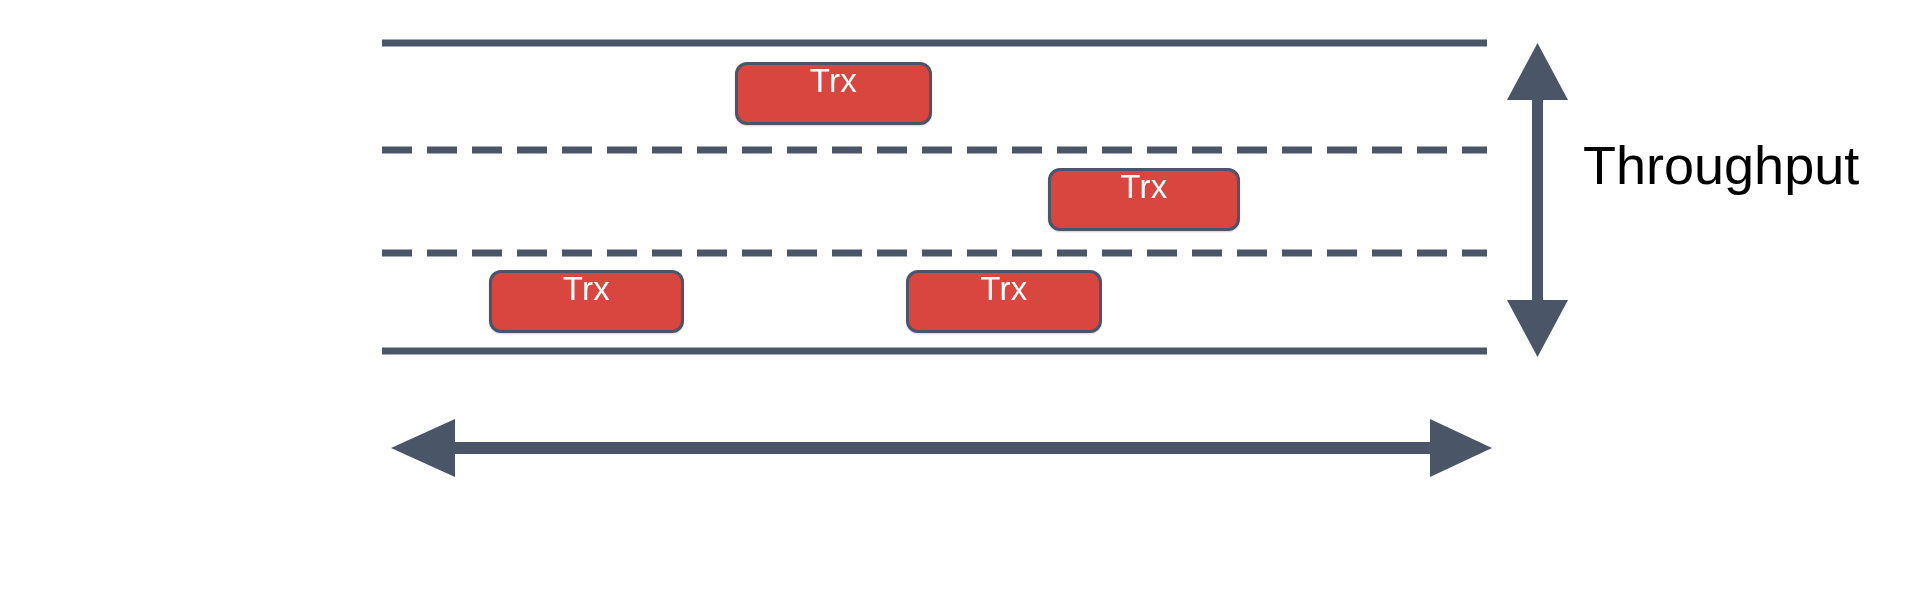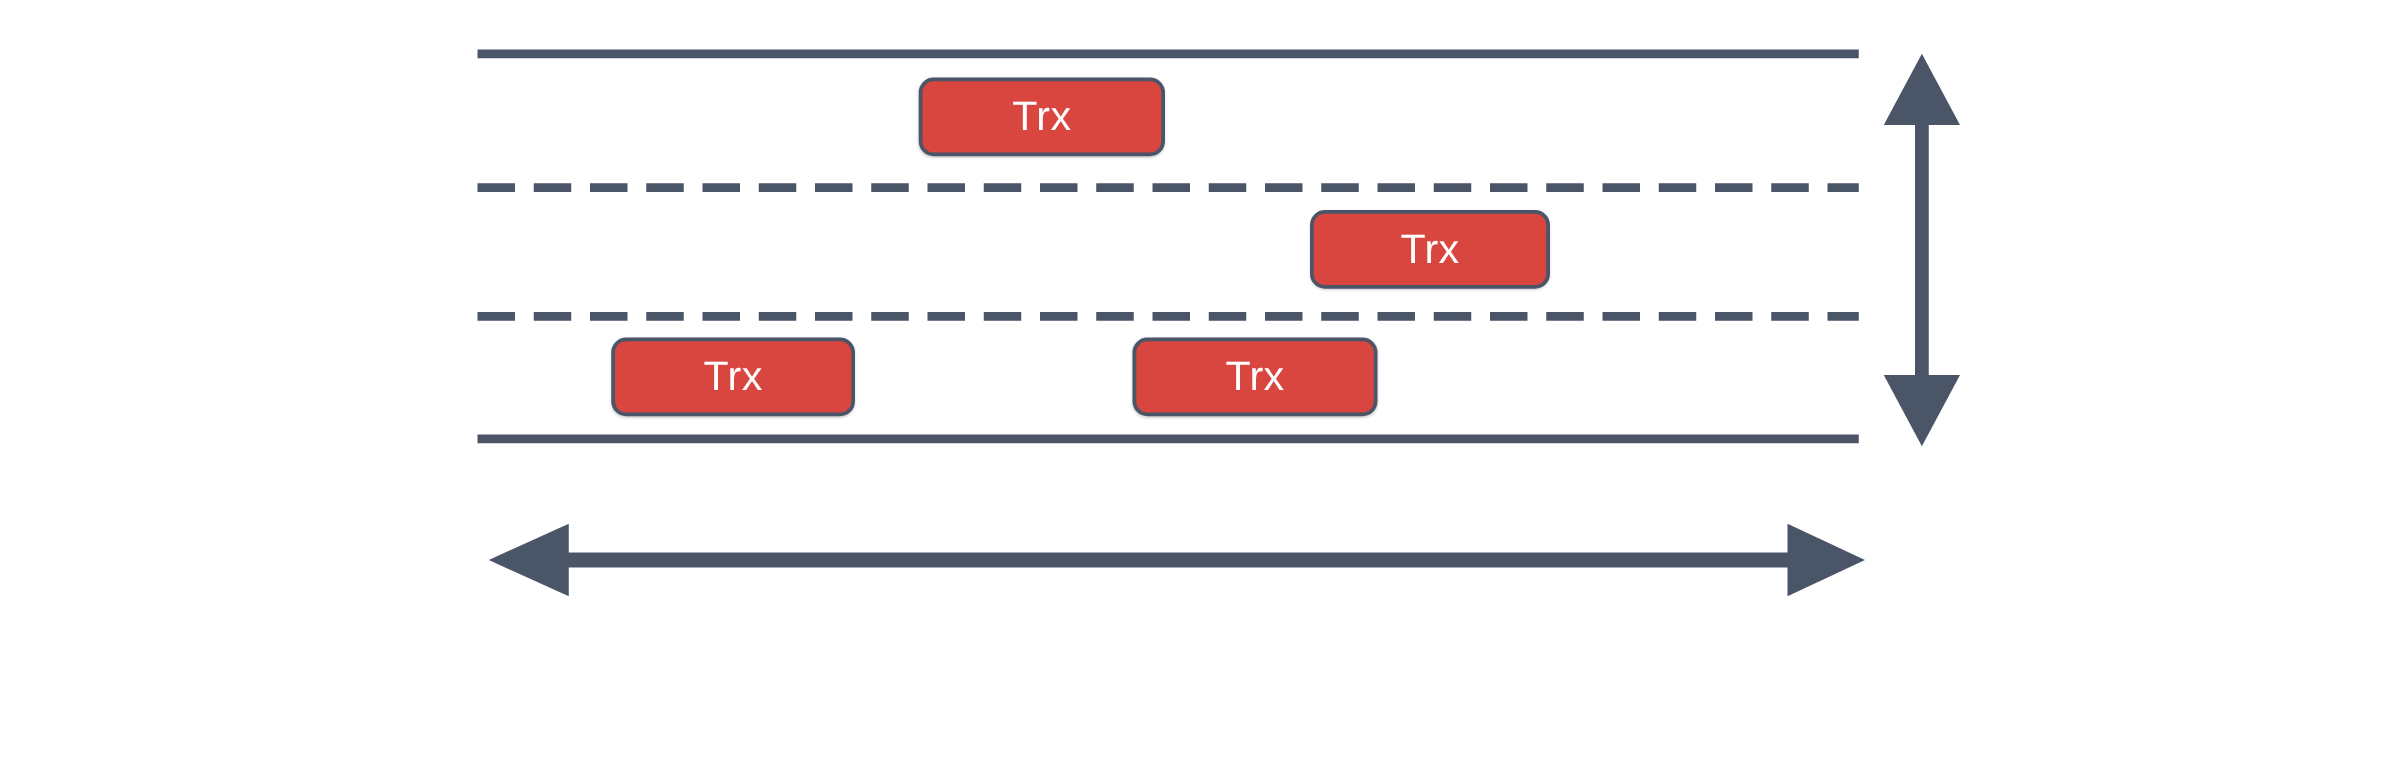--- a/index.html
+++ b/index.html
@@ -27,21 +27,20 @@
     width: 1920px;
     height: 613px;
   }
   .trx-box {
     position: absolute;
     box-sizing: border-box;
     background: #D9453F;
     border: 3px solid #4A5568;
     border-radius: 12px;
     display: flex;
-    align-items: center;
     justify-content: center;
     color: #ffffff;
     font-family: "Liberation Sans", sans-serif;
     font-size: 33px;
     line-height: 1;
     letter-spacing: 0.3px;
     box-shadow: 0 1px 2px rgba(0,0,0,0.18);
   }
   .trx-label {
     display: block;
@@ -104,15 +103,16 @@
   </div>
 
   <div class="trx-box" style="left:489px; top:270px; width:195px; height:63px;">
     <span class="trx-label">Trx</span>
   </div>
 
   <div class="trx-box" style="left:906px; top:270px; width:196px; height:63px;">
     <span class="trx-label">Trx</span>
   </div>
 
+  <div id="throughput-label" class="axis-text">Throughput</div>
 
 
 </div>
 
 </body></html>

